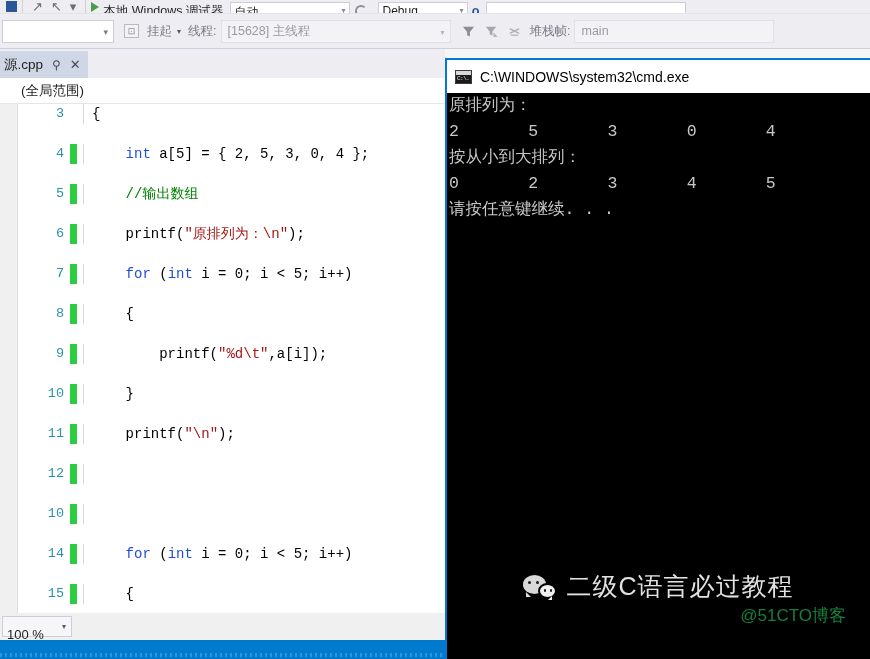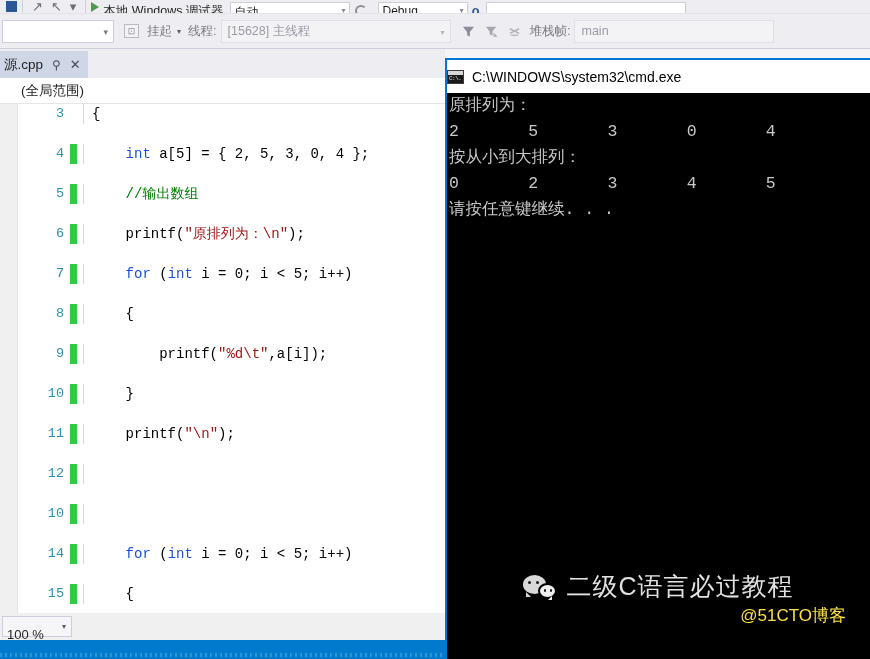--- a/index.html
+++ b/index.html
@@ -147,21 +147,21 @@
   }
 
   
   .cmd-win {
     position: absolute; left: 445px; top: 58px; width: 425px; height: 601px;
     background: #ffffff; border: 2px solid #0078d7; border-right: none; border-bottom: none;
     overflow: hidden;
   }
   .cmd-title {
     position: absolute; left: 0; top: 0; width: 100%; height: 33px;
-    background: #ffffff; display: flex; align-items: center; 
+    background: #ffffff; display: flex; align-items: center; padding-left: 8px;
   }
   .cmd-icon {
     width: 17px; height: 14px; flex: none; background: #1a1a1a;
     border: 1px solid #3c3c3c; position: relative; margin-right: 8px;
   }
   .cmd-icon::before {
     content: ""; position: absolute; left: 0; top: 0; right: 0; height: 4px;
     background: #d8d8d8;
   }
   .cmd-icon::after {
@@ -198,21 +198,21 @@
   }
   .wm-b2::after {
     content: ""; position: absolute; right: 3px; bottom: -3px;
     border-right: 4px solid #f0f0f0; border-top: 4px solid transparent; border-bottom: 0;
   }
   .wm-dot { position: absolute; width: 3px; height: 3px; background: #1a1a1a; border-radius: 50%; }
   .wm-text {
     font-size: 25px; color: #e2e2e2; white-space: nowrap; letter-spacing: 1px;
   }
   .wm-sub {
-    font-size: 17px; color: #fde047; white-space: nowrap; margin-top: 1px;
+    font-size: 17px; color: #15803d; white-space: nowrap; margin-top: 1px;
     align-self: flex-end; margin-right: 24px;
   }
 </style>
 </head>
 <body>
 
 <div id="root">
 
   <div class="vs-toolbar-top">
     <div class="tb-row">

